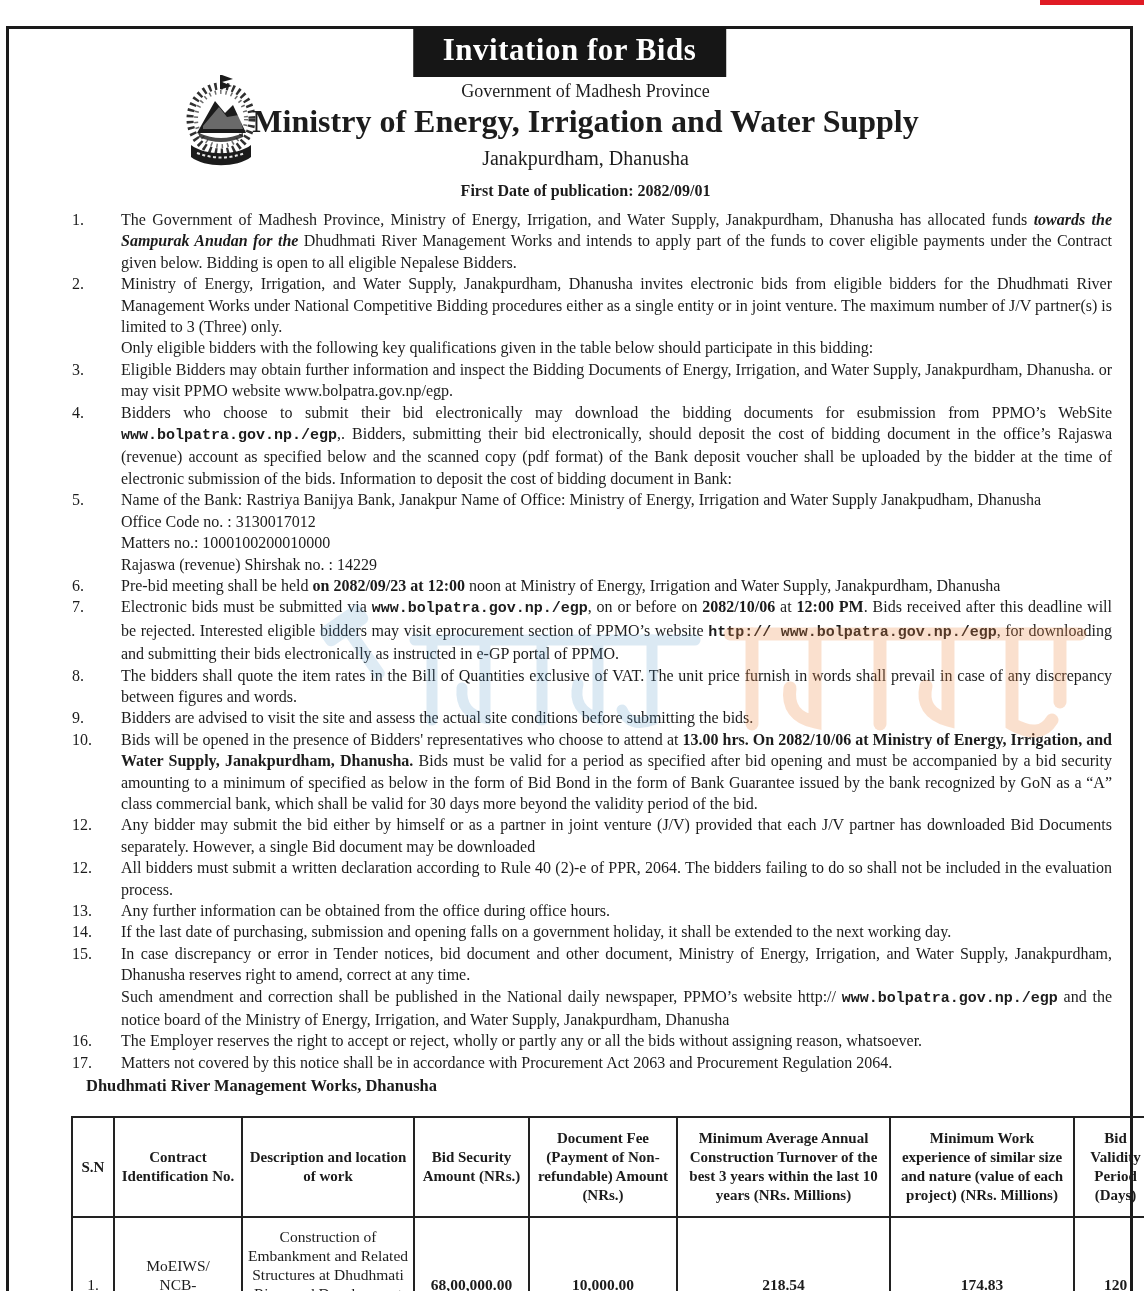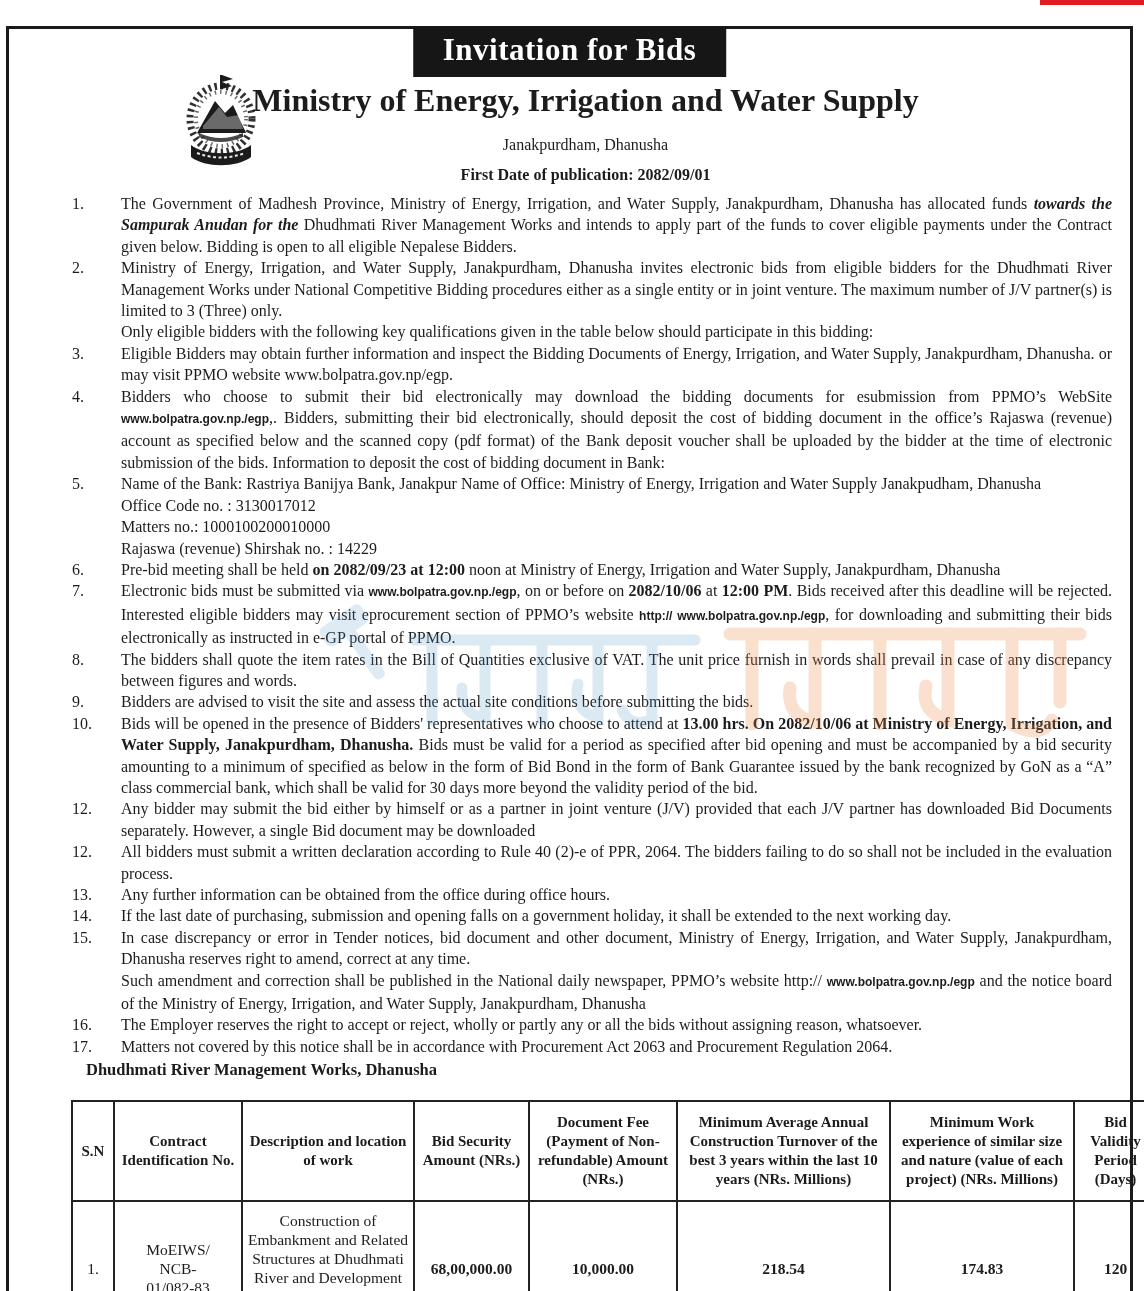--- a/index.html
+++ b/index.html
@@ -14,31 +14,31 @@
   }
   .banner{
     position:absolute;top:-2px;left:50%;transform:translateX(-50%);
     background:#161616;color:#ffffff;font-weight:bold;font-size:31px;
     padding:5px 30px 9px 30px;letter-spacing:0.5px;white-space:nowrap;
   }
   .header{padding-top:52px;text-align:center;position:relative;}
   .emblem{position:absolute;left:142px;top:42px;width:76px;height:104px;color:#1b1b1b;}
   .gov-line{font-size:18px;}
   .ministry-line{font-size:32px;font-weight:bold;margin-top:1px;}
-  .loc-line{font-size:16px;margin-top:17px;}
+  .loc-line{font-size:20px;margin-top:7px;}
   .con-line{font-size:16px;font-style:italic;margin-top:4px;}
   .con-line .con-no{font-style:normal;font-weight:bold;}
   .pub-line{font-size:16px;font-weight:bold;margin-top:12px;}
   .items{margin:9px 18px 0 24px;}
   .item{display:flex;font-size:16px;line-height:21.4px;}
   .item .num{flex:0 0 56px;padding-left:7px;box-sizing:border-box;}
   .item .body{flex:1;text-align:justify;}
   .seg-b{font-weight:bold;}
   .seg-bi{font-weight:bold;font-style:italic;}
-  .seg-sb{font-family:Liberation Sans, sans-serif;font-weight:700;font-size:12px;}
+  .seg-sb{font-family:Liberation Mono, monospace;font-weight:700;font-size:15px;}
   .table-title{margin:3px 0 20px 45px;font-weight:bold;font-size:16.5px;}
   table.bids{border-collapse:collapse;margin-left:30px;width:1085px;table-layout:fixed;}
   table.bids th,table.bids td{border:2px solid #222;text-align:center;vertical-align:middle;padding:3px 4px;box-sizing:border-box;}
   table.bids th{font-size:15px;font-weight:bold;line-height:19px;height:100px;border-radius:31px;}
   table.bids td{font-size:15.5px;line-height:19px;height:134px;white-space:pre-line;}
   table.bids td:nth-child(n+4){font-weight:bold;}
   .watermark{position:absolute;left:300px;top:592px;width:810px;height:160px;pointer-events:none;}
 </style>
 </head>
 <body>
@@ -59,20 +59,21 @@
         <path d="M37 4 l2 0 0 14 -2 0 z"></path>
         <path d="M39 4 L50 8 L39 11 Z"></path>
         <path d="M39 11 L49 15 L39 18 Z"></path>
         <path d="M14 62 L32 30 L42 42 L50 34 L63 62 Z"></path>
         <path d="M20 55 L36 36 L44 46 L56 44 L60 58 L20 58 Z" fill="#ffffff" opacity="0.35"></path>
         <path d="M16 62 q22 10 44 0 l0 4 q-22 10 -44 0 z" opacity="0.8"></path>
         <path d="M8 74 C 22 85, 54 85, 68 74 L68 86 C 54 97, 22 97, 8 86 Z"></path>
       </g>
       <path d="M14 82 q24 9 48 0" stroke="#ffffff" stroke-width="2" stroke-dasharray="3 2.5" fill="none" opacity="0.9"></path>
     </svg>
+    <div class="gov-line">Government of Madhesh Province</div>
     <div class="ministry-line">Ministry of Energy, Irrigation and Water Supply</div>
     <div class="loc-line">Janakpurdham, Dhanusha</div>
     <div class="pub-line">First Date of publication: 2082/09/01</div>
   </div>
 
   <div class="items">
       <div class="item">
         <div class="num">1.</div>
         <div class="body"><span class="seg-n">The Government of Madhesh Province, Ministry of Energy, Irrigation, and Water Supply, Janakpurdham, Dhanusha has allocated funds </span><span class="seg-bi">towards the Sampurak Anudan for the </span><span class="seg-n">Dhudhmati River Management Works and intends to apply part of the funds to cover eligible payments under the Contract given below. Bidding is open to all eligible Nepalese Bidders.</span></div>
       </div>

